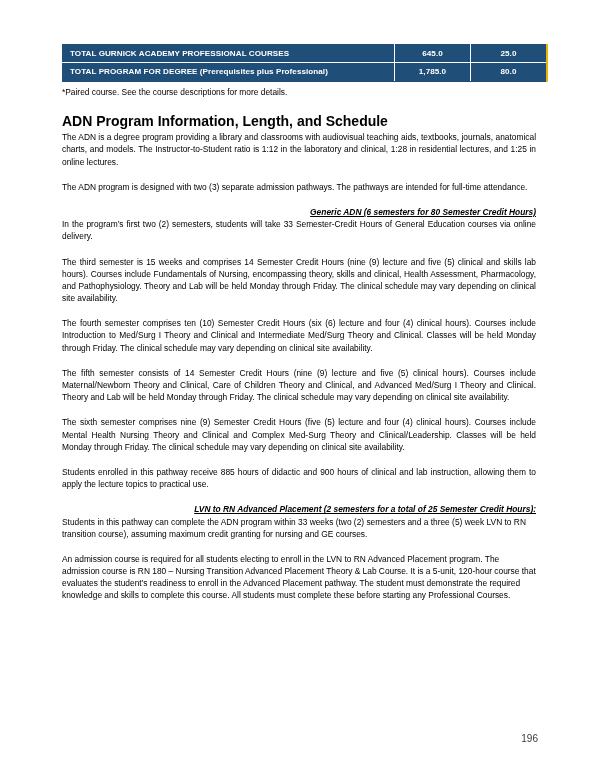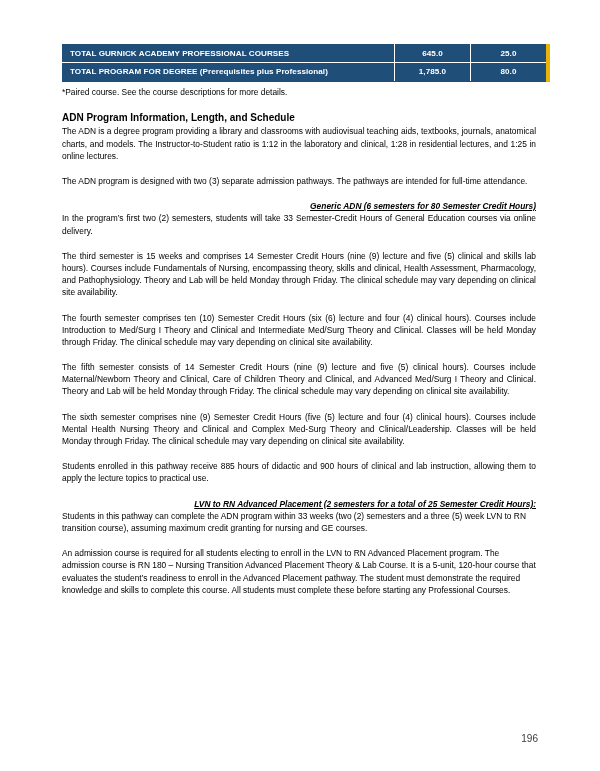--- a/index.html
+++ b/index.html
@@ -50,33 +50,33 @@
   .summary-table td.label {
     text-align: left;
     padding-left: 7px;
     width: 324px;
   }
   .summary-table td.num {
     text-align: center;
     width: 75px;
   }
   .summary-table tr td:first-child { border-left: 1px solid #1F4E79; }
-  .summary-table tr td:last-child { border-right: 4px solid #eab308; }
+  .summary-table tr td:last-child { border-right: 2px solid #eab308; }
   .summary-table tr:first-child td { border-top: 1px solid #1F4E79; }
   .summary-table tr:last-child td { border-bottom: 1px solid #1F4E79; }
 
   
   .note {
     font-size: 8.4px;
     line-height: 1.35;
     margin: 5px 0 0 0;
   }
 
   .sec-heading {
-    font-size: 10px;
+    font-size: 14px;
     font-weight: bold;
     line-height: 1.45;
     margin: 13px 0 0 0;
   }
 
   .sub-heading {
     font-size: 8.4px;
     font-weight: bold;
     font-style: italic;
     text-decoration: underline;

